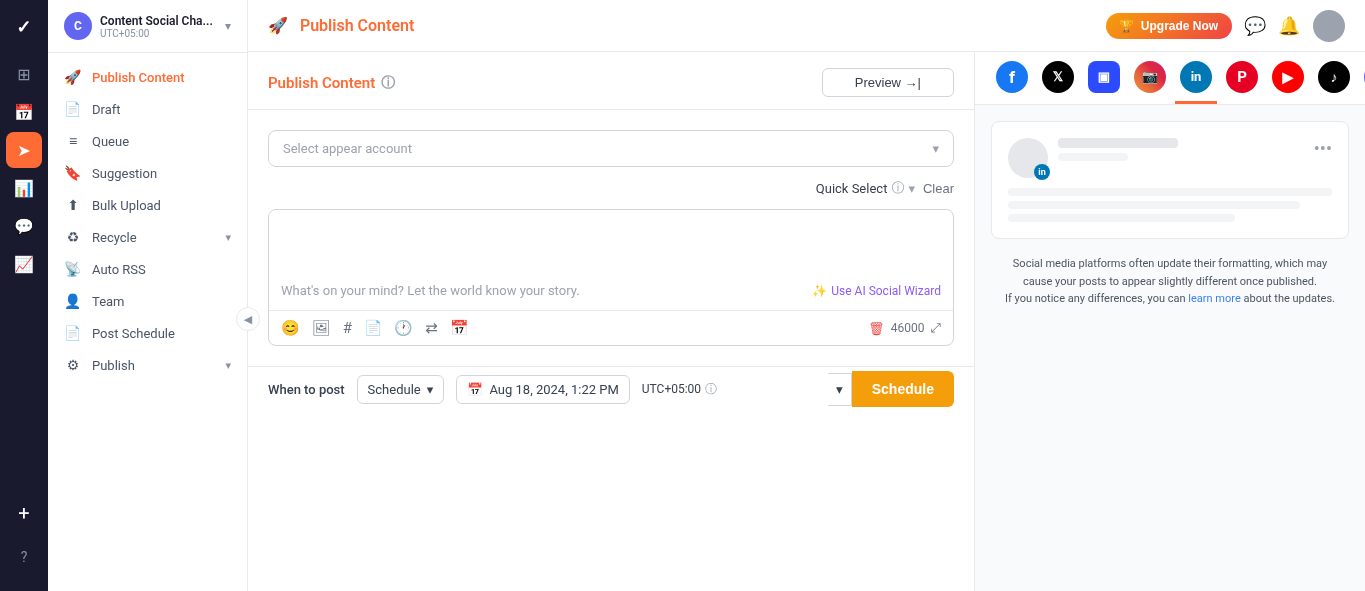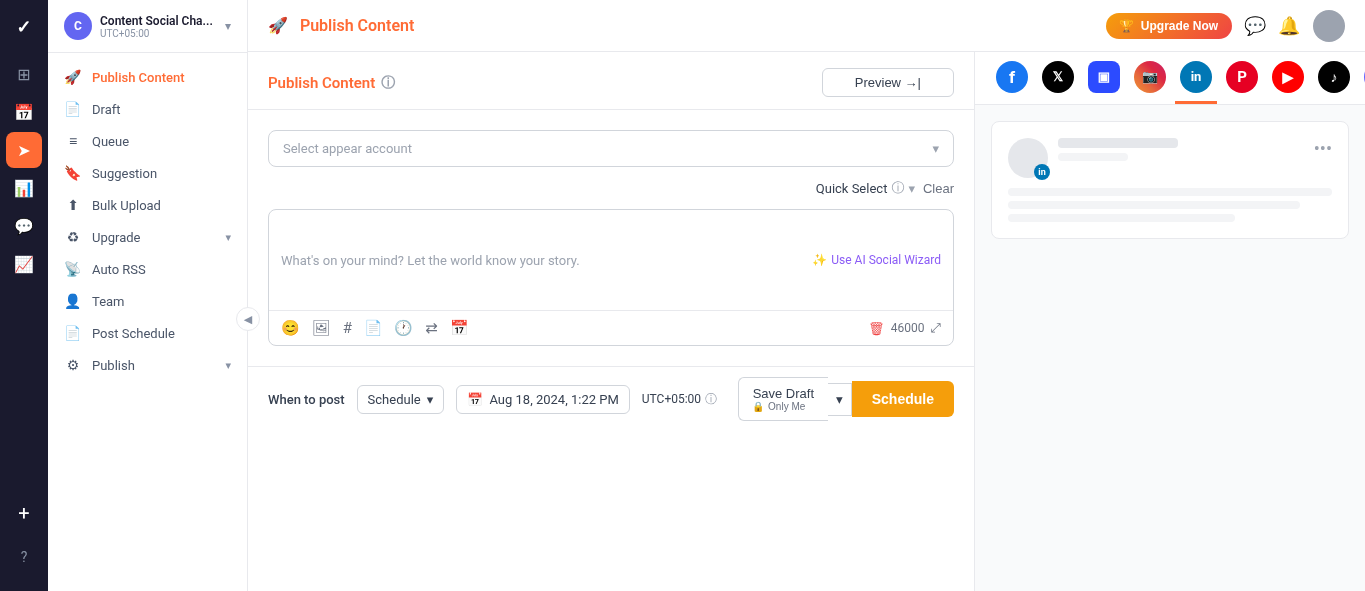--- a/index.html
+++ b/index.html
@@ -126,37 +126,37 @@
     }
     .quick-select-label { color: #374151; font-size: 13px; display: flex; align-items: center; gap: 4px; }
     .clear-btn { color: #6b7280; font-size: 13px; cursor: pointer; background: none; border: none; }
 
     .text-editor {
       border: 1px solid #d1d5db; border-radius: 8px;
       min-height: 120px; position: relative;
     }
     .text-editor-area {
       padding: 12px; min-height: 100px;
-      color: #9ca3af; font-size: 13px; display: flex; align-items: center; gap: 8px;
+      color: #9ca3af; font-size: 13px; display: flex; align-items: flex-end; gap: 8px;
     }
     .text-editor-placeholder { flex: 1; color: #9ca3af; }
     .ai-btn { color: #8b5cf6; font-size: 12px; display: flex; align-items: center; gap: 4px; cursor: pointer; white-space: nowrap; }
     .editor-toolbar {
       border-top: 1px solid #e8e9ed;
       padding: 8px 12px; display: flex; align-items: center; gap: 12px;
     }
     .toolbar-icon { color: #6b7280; font-size: 15px; cursor: pointer; }
     .char-count { margin-left: auto; color: #6b7280; font-size: 12px; display: flex; align-items: center; gap: 6px; }
     .expand-icon { color: #6b7280; font-size: 13px; cursor: pointer; }
 
     
     .publish-footer {
       position: sticky; bottom: 0;
       border-top: 1px solid #e8e9ed; background: white;
-      padding: 10px 20px; display: flex; align-items: center; gap: 12px;
+      padding: 4px 20px; display: flex; align-items: center; gap: 12px;
     }
     .when-to-post-label { font-size: 13px; color: #374151; font-weight: 500; }
     .schedule-select {
       border: 1px solid #d1d5db; border-radius: 6px;
       padding: 6px 10px; font-size: 13px; display: flex; align-items: center; gap: 6px;
       cursor: pointer; background: white; color: #374151;
     }
     .date-badge {
       border: 1px solid #d1d5db; border-radius: 6px;
       padding: 6px 10px; font-size: 13px; display: flex; align-items: center; gap: 6px;
@@ -277,21 +277,21 @@
   <div class="nav-item">
     <span class="nav-icon">🔖</span>
     <span>Suggestion</span>
   </div>
   <div class="nav-item">
     <span class="nav-icon">⬆</span>
     <span>Bulk Upload</span>
   </div>
   <div class="nav-item">
     <span class="nav-icon">♻</span>
-    <span>Upgrade</span>
+    <span>Recycle</span>
     <span class="nav-chevron">▾</span>
   </div>
   <div class="nav-item">
     <span class="nav-icon">📡</span>
     <span>Auto RSS</span>
   </div>
   <div class="nav-item">
     <span class="nav-icon">👤</span>
     <span>Team</span>
   </div>
@@ -386,27 +386,20 @@
         </div>
         <div class="date-badge">
           <span>📅</span>
           <span>Aug 18, 2024, 1:22 PM</span>
         </div>
         <div class="tz-badge">
           <span>UTC+05:00</span>
           <span style="color:#9ca3af;">ⓘ</span>
         </div>
         <div class="footer-right">
-          <button class="save-draft-btn">
-            <span>Save Draft</span>
-            <span class="save-draft-sub">
-              <span>🔒</span>
-              <span>Only Me</span>
-            </span>
-          </button>
           <button class="save-draft-split">▾</button>
           <button class="publish-btn">Schedule</button>
         </div>
       </div>
     </div>
 
     <div class="preview-panel">
 
       <div class="social-tabs">
         <div class="social-tab">
@@ -452,16 +445,23 @@
             </div>
             <div class="preview-more">•••</div>
           </div>
           <div class="preview-text-lines">
             <div class="preview-line" style="width:100%;"></div>
             <div class="preview-line" style="width:90%;"></div>
             <div class="preview-line" style="width:70%;"></div>
           </div>
         </div>
 
+        <div class="preview-notice">
+          <span>Social media platforms often update their formatting, which may cause your posts to appear slightly different once published.</span>
+          <br>
+          <span>If you notice any differences, you can </span>
+          <a href="#">learn more</a>
+          <span> about the updates.</span>
+        </div>
       </div>
     </div>
   </div>
 </div>
 
 </body></html>

